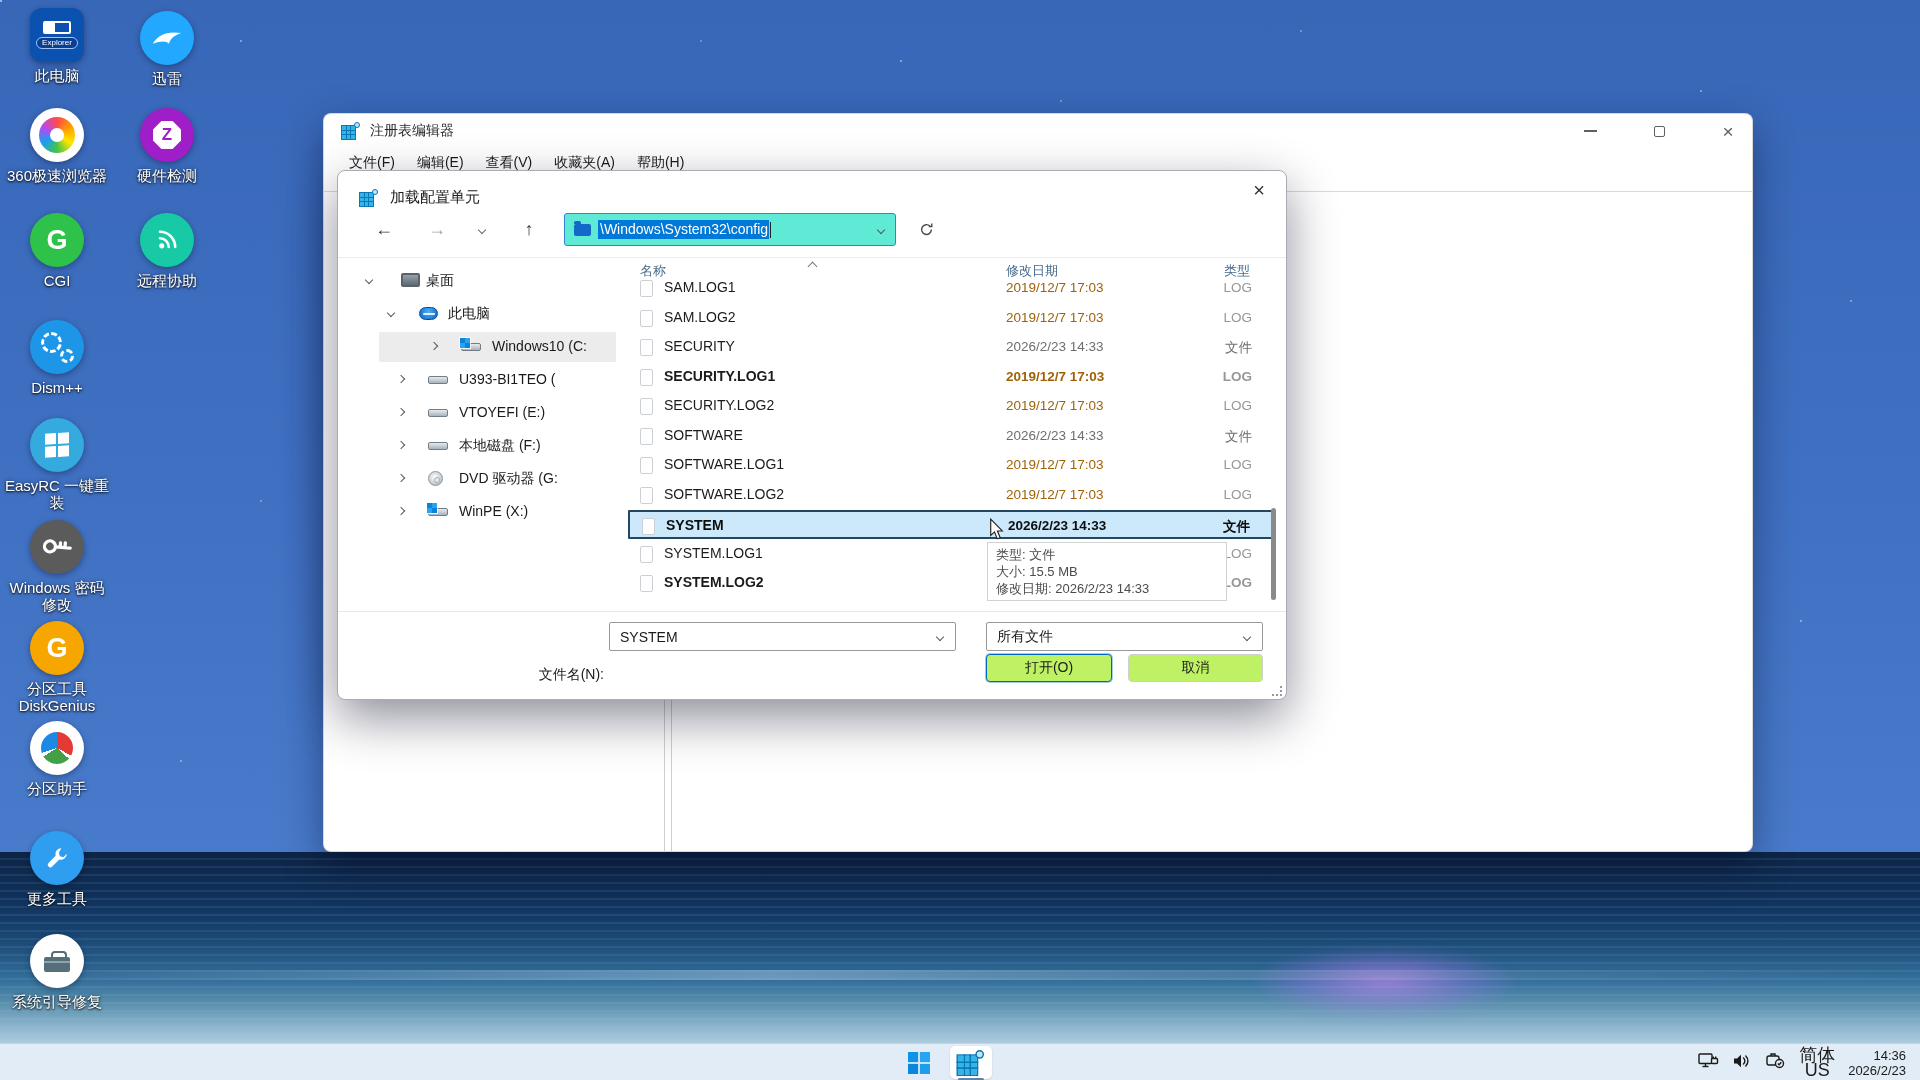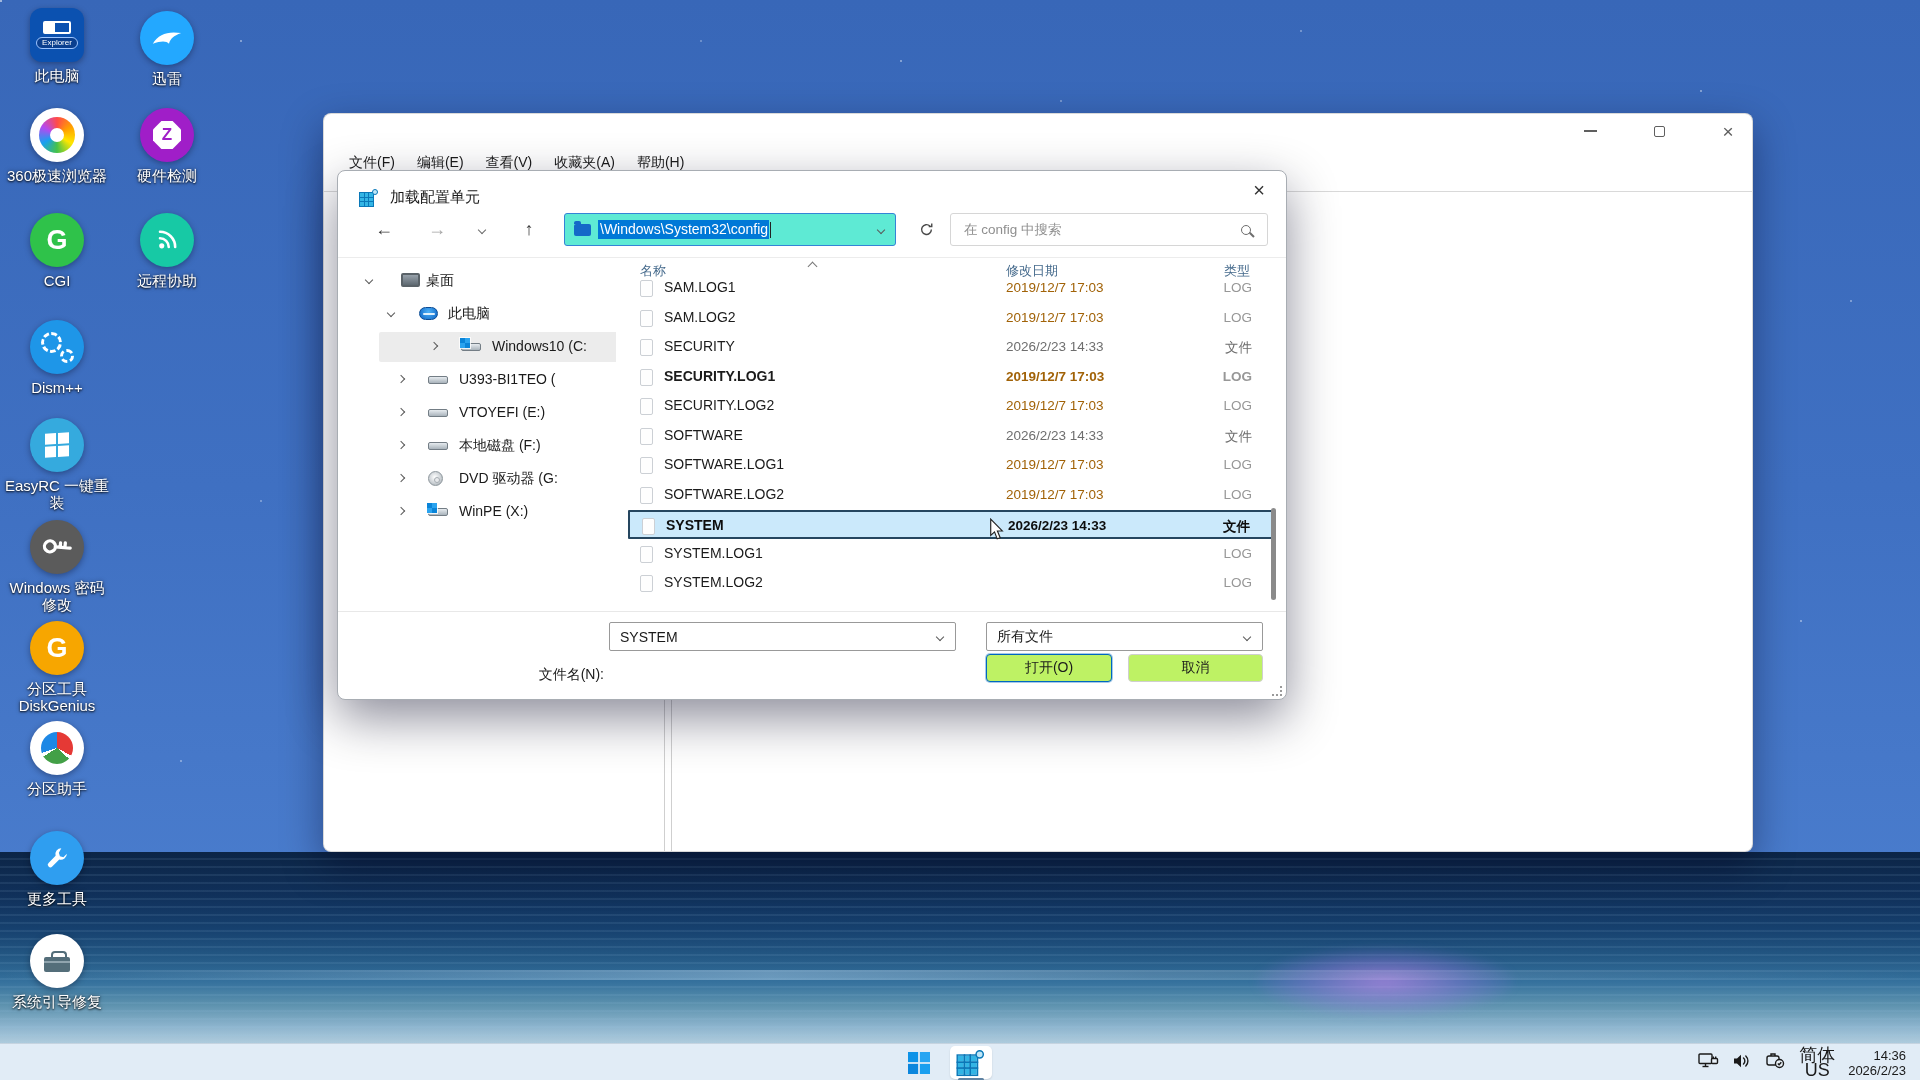--- a/index.html
+++ b/index.html
@@ -313,20 +313,37 @@
         <div class="bubble" style="background:#ffffff">
           <div class="toolbox">
             <i></i>
           </div>
         </div>
         <div class="lbl">系统引导修复</div>
       </div>
     </div>
 
   <div id="regedit">
+    <div class="titlebar">
+      <span class="app-ico reg-ico">
+        <span class="cells">
+            <i></i>
+            <i></i>
+            <i></i>
+            <i></i>
+            <i></i>
+            <i></i>
+            <i></i>
+            <i></i>
+            <i></i>
+          </span>
+          <span class="orb"></span>
+      </span>
+      <span class="t">注册表编辑器</span>
+    </div>
     <span class="capbtn cap-min" style="left:1240px;">
         <i></i>
       </span>
     <span class="capbtn cap-max" style="left:1309px;">
         <i></i>
       </span>
     <span class="capbtn cap-close" style="left:1378px;">×</span>
     <div class="menubar" id="menu-items">
         <span class="menu-item">文件(F)</span>
         <span class="menu-item">编辑(E)</span>
@@ -371,24 +388,20 @@
       <span class="path">\Windows\System32\config</span>
       <span class="caret"></span>
       <span class="dd chv sm"></span>
     </div>
     <span id="refreshbtn">
       <svg width="15" height="15" viewBox="0 0 16 16" fill="none" stroke="#4a4a4a" stroke-width="1.5">
         <path d="M13.2 8 a5.2 5.2 0 1 1 -1.6 -3.7"></path>
           <path d="M13.6 1.6 v3.2 h-3.2"></path>
       </svg>
     </span>
-    <div id="searchbox">
-      <span class="ph">在 config 中搜索</span>
-      <span class="mag"></span>
-    </div>
     <div class="tb-sep"></div>
 
     <div id="tree">
         <div class="tree-item" style="top: 5px;">
           <span class="tchv chv sm" style="left:20px;transform:rotate(45deg);"></span>
           <span class="t-ico" style="left:55px;">
             <div class="mon"></div>
           </span>
           <span class="tlabel" style="left:80px;">桌面</span>
         </div>
@@ -506,30 +519,35 @@
             <span class="fname">SYSTEM</span>
             <span class="fdate dk">2026/2/23 14:33</span>
             <span class="ftype dk">文件</span>
           </div>
           <div class="frow" style="top: 283.5px;">
             <span class="ficon"></span>
             <span class="fname">SYSTEM.LOG1</span>
             <span class="fdate"></span>
             <span class="ftype">LOG</span>
           </div>
-          <div class="frow" style="top: 313px;">
+          <div class="frow" style="top: 313px; font-weight: bold;">
             <span class="ficon"></span>
             <span class="fname">SYSTEM.LOG2</span>
             <span class="fdate"></span>
             <span class="ftype">LOG</span>
           </div>
         </div>
       <div class="thumb"></div>
     </div>
 
+    <div id="tooltip">
+      <div>类型: 文件</div>
+      <div>大小: 15.5 MB</div>
+      <div>修改日期: 2026/2/23 14:33</div>
+    </div>
 
     <div class="bot-sep"></div>
     <span id="fnlabel">文件名(N):</span>
     <div class="combo" id="fncombo">
       <span class="v">SYSTEM</span>
       <span class="dd chv sm"></span>
     </div>
     <div class="combo" id="filtercombo">
       <span class="v">所有文件</span>
       <span class="dd chv sm"></span>

